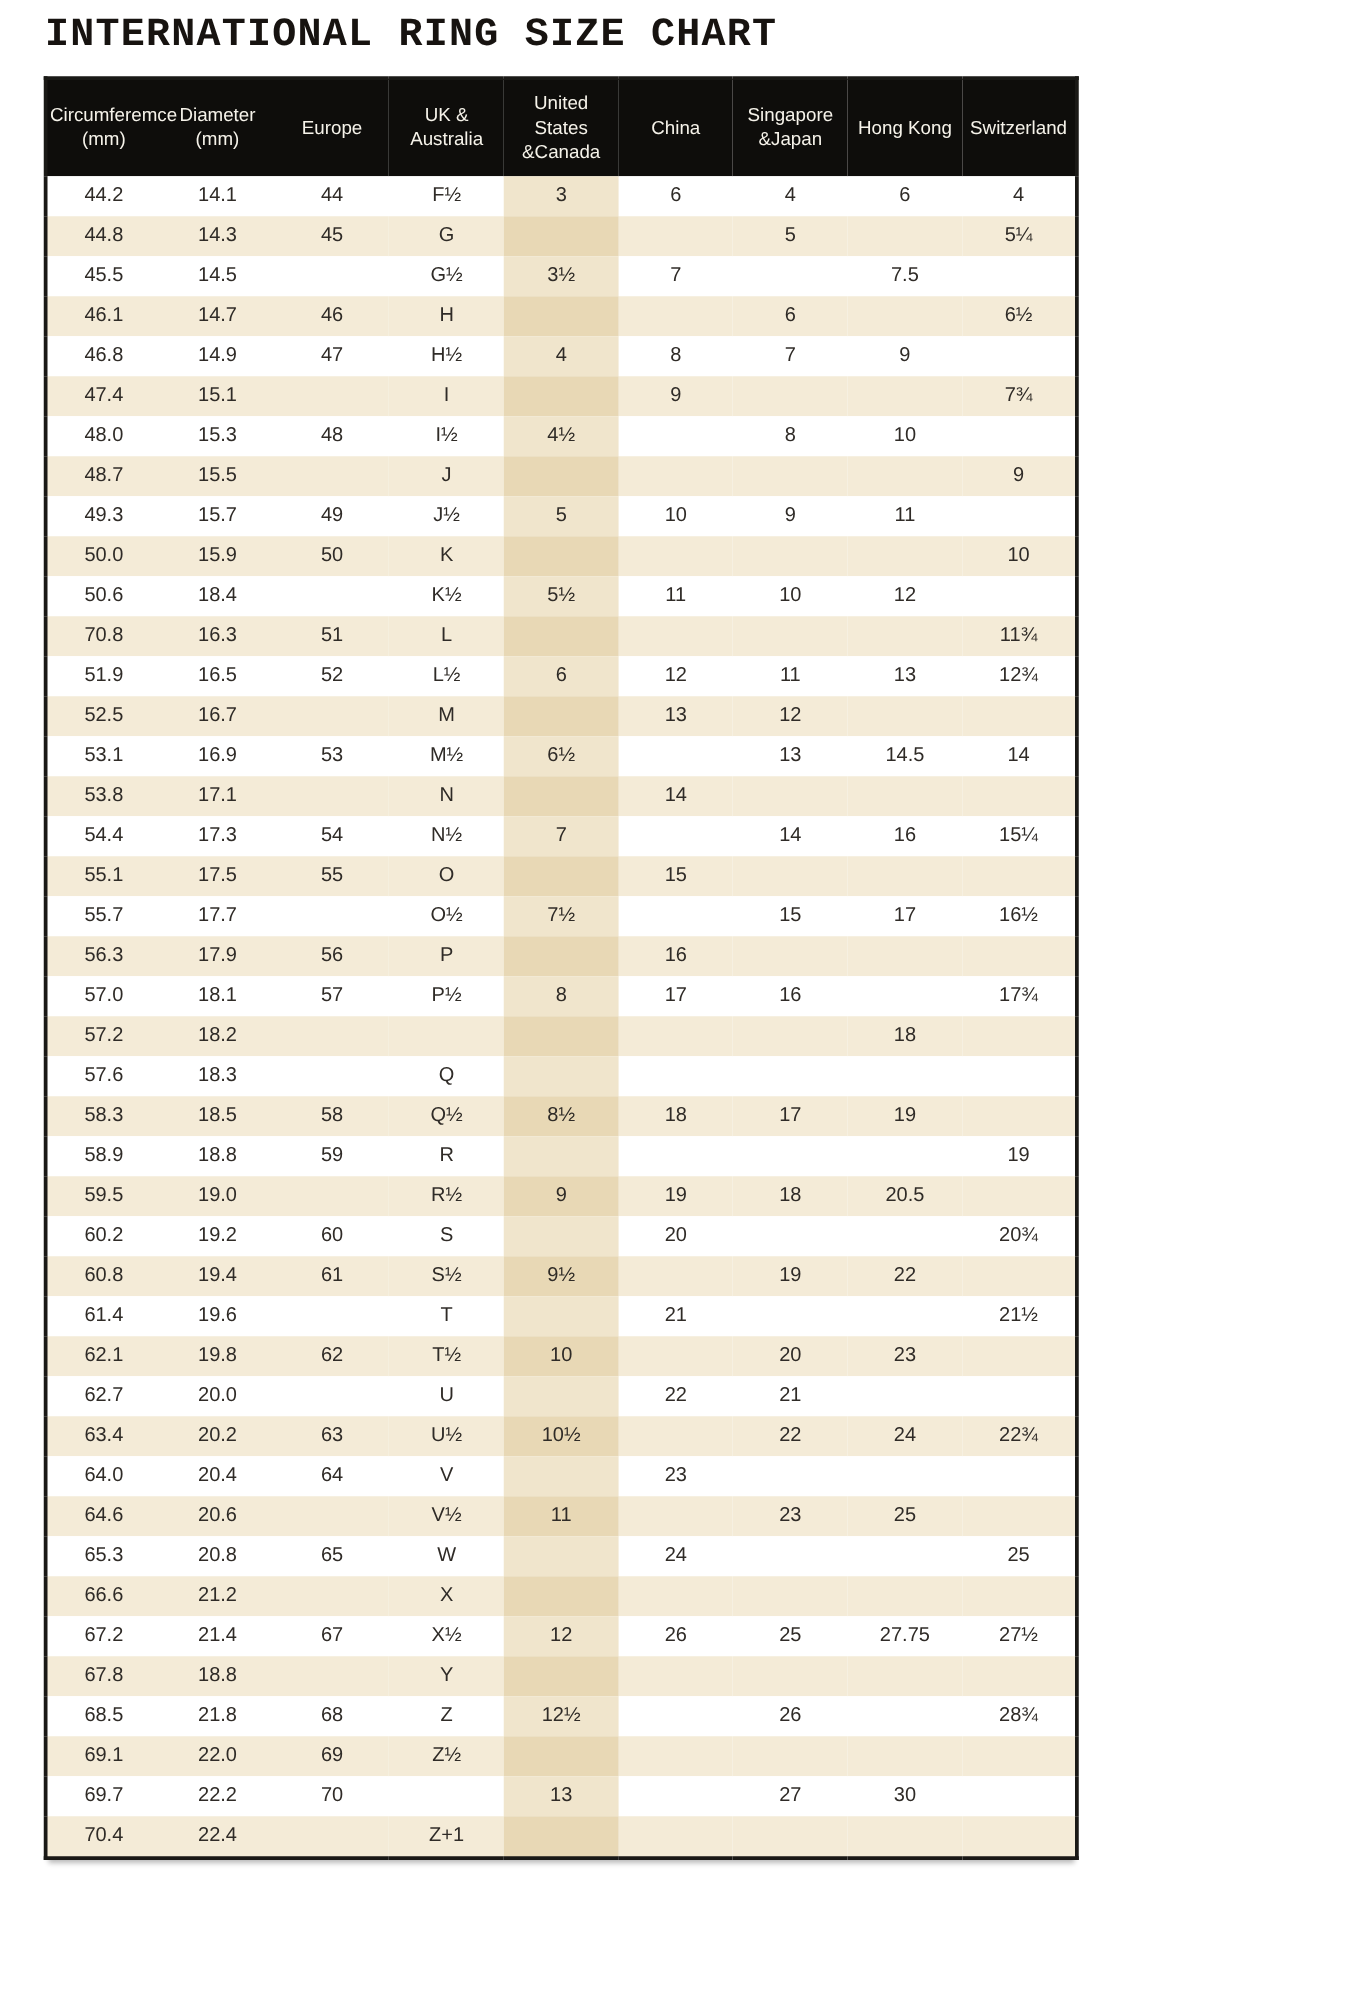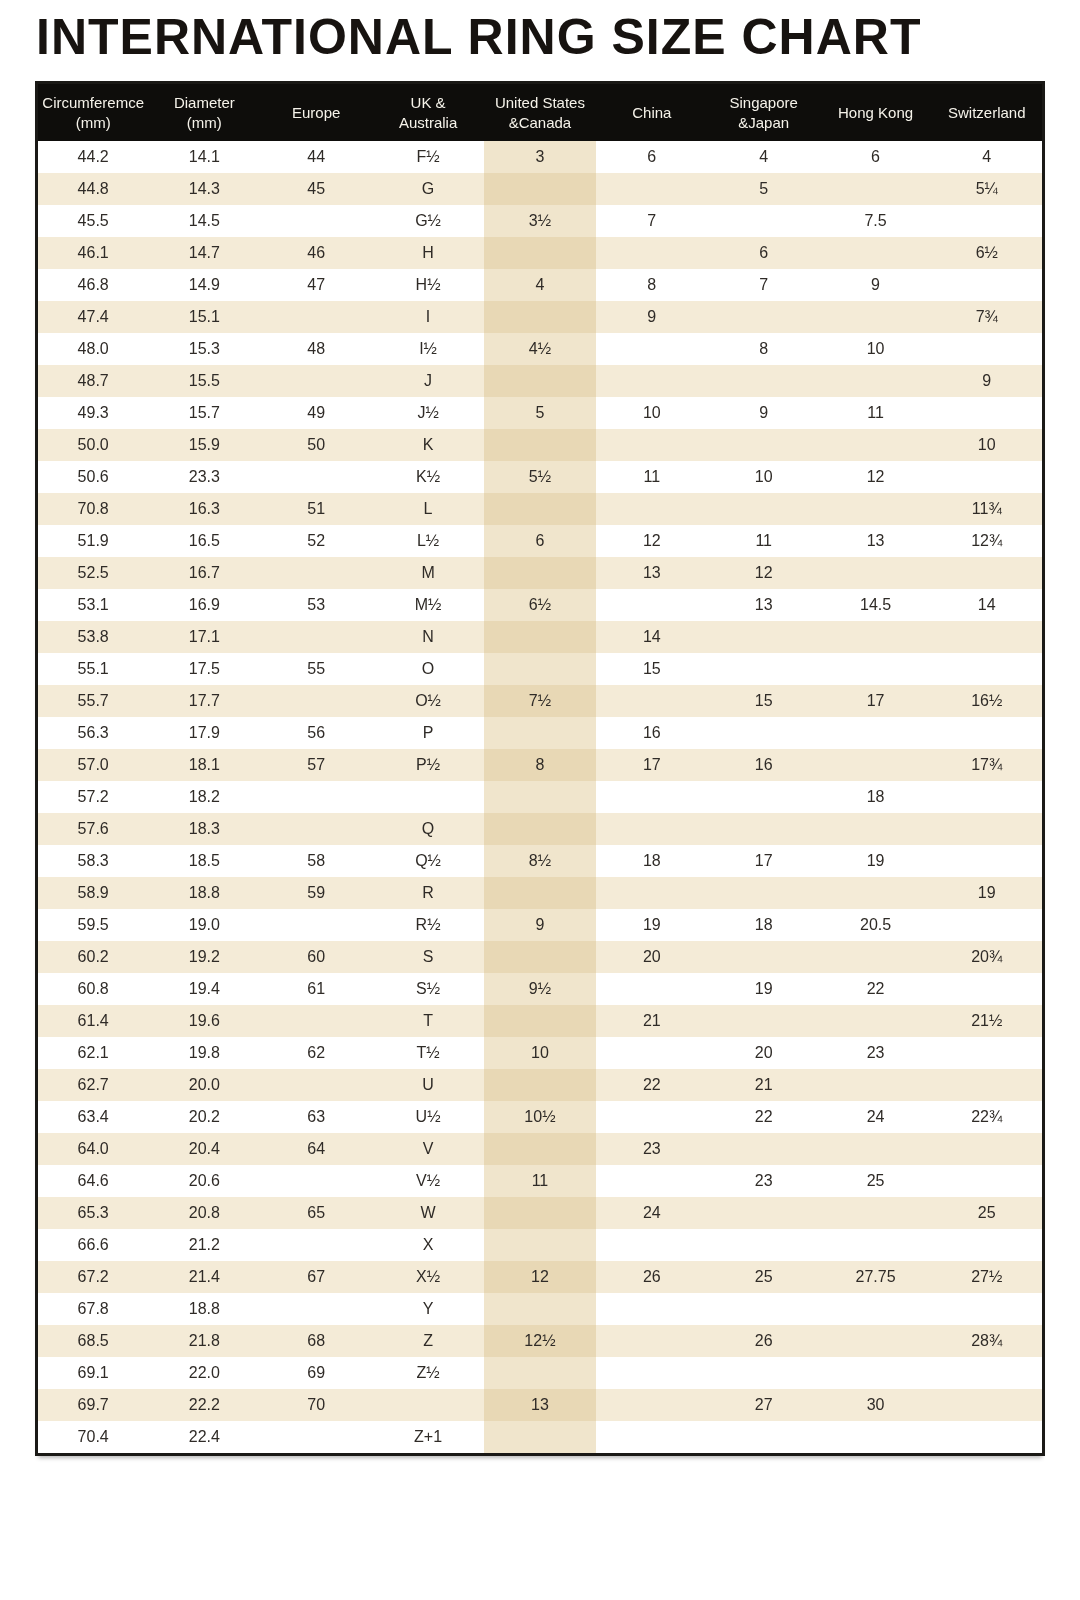--- a/index.html
+++ b/index.html
@@ -15,30 +15,30 @@
   html,body{margin:0;padding:0;background:#ffffff;}
   body{
     width:1080px;height:1600px;
     font-family:"Liberation Sans", sans-serif;
     color:var(--text);
     position:relative;
     overflow:hidden;
   }
   .page-title{
     margin:10px 0 0 36px;
-    font-family:Liberation Sans, sans-serif;
+    font-family:Liberation Mono, monospace;
     font-weight:bold;
-    font-size:50px;
+    font-size:32px;
     letter-spacing:1px;
     color:var(--title);
     line-height:1.1;
   }
   table.ring-table{
     margin:16px 35px 1px 35px;
-    width:1010px;
+    width:828px;
     table-layout:fixed;
     border-collapse:collapse;
     border:3px solid var(--border);
     box-shadow:0 5px 4px -3px rgba(0,0,0,0.28);
   }
   thead th{
     background:var(--header-bg);
     color:var(--header-text);
     font-weight:normal;
     font-size:15px;
@@ -192,21 +192,21 @@
           <td>50</td>
           <td>K</td>
           <td class="us-col"></td>
           <td></td>
           <td></td>
           <td></td>
           <td>10</td>
         </tr>
         <tr>
           <td>50.6</td>
-          <td>23.3</td>
+          <td>18.4</td>
           <td></td>
           <td>K½</td>
           <td class="us-col">5½</td>
           <td>11</td>
           <td>10</td>
           <td>12</td>
           <td></td>
         </tr>
         <tr>
           <td>70.8</td>
@@ -257,20 +257,31 @@
           <td>17.1</td>
           <td></td>
           <td>N</td>
           <td class="us-col"></td>
           <td>14</td>
           <td></td>
           <td></td>
           <td></td>
         </tr>
         <tr>
+          <td>54.4</td>
+          <td>17.3</td>
+          <td>54</td>
+          <td>N½</td>
+          <td class="us-col">7</td>
+          <td></td>
+          <td>14</td>
+          <td>16</td>
+          <td>15¼</td>
+        </tr>
+        <tr>
           <td>55.1</td>
           <td>17.5</td>
           <td>55</td>
           <td>O</td>
           <td class="us-col"></td>
           <td>15</td>
           <td></td>
           <td></td>
           <td></td>
         </tr>

